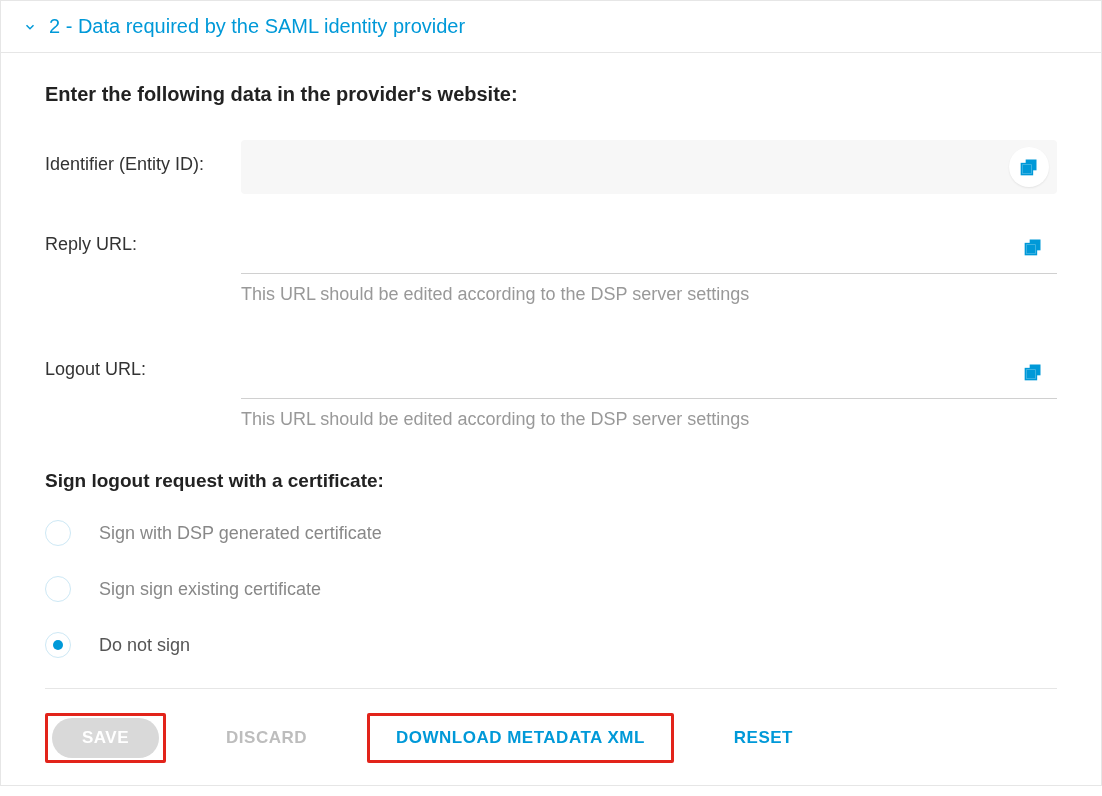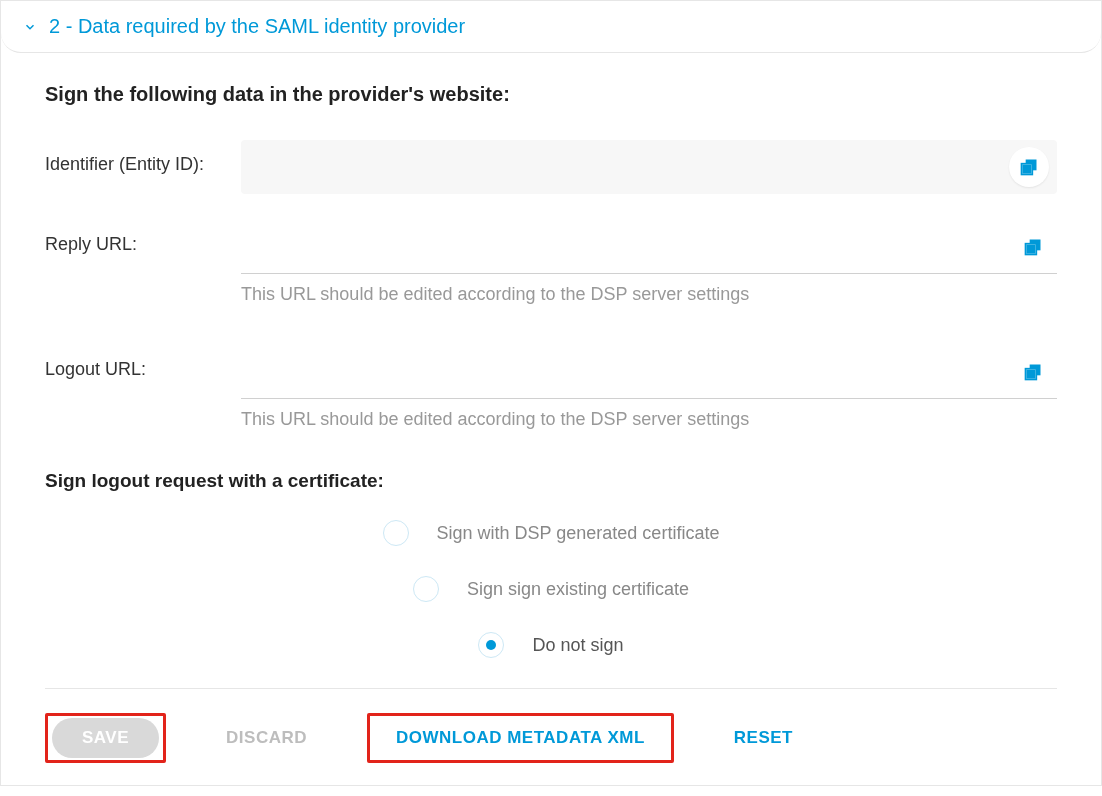--- a/index.html
+++ b/index.html
@@ -15,21 +15,20 @@
     border: 1px solid #e6e6e6;
     background: #fff;
   }
   .section-header {
     display: flex;
     align-items: center;
     gap: 12px;
     padding: 14px 22px 14px 22px;
     border-bottom: 1px solid #e6e6e6;
     cursor: pointer;
-    border-radius: 20px;
   }
   .chevron {
     width: 14px;
     height: 14px;
     color: #0099d8;
   }
   .section-title {
     color: #0099d8;
     font-size: 20px;
     font-weight: 500;
@@ -113,21 +112,20 @@
     color: #222;
     margin-top: 30px;
     margin-bottom: 28px;
   }
   .radio-row {
     display: flex;
     align-items: center;
     gap: 28px;
     margin-bottom: 30px;
     cursor: pointer;
-    justify-content: center;
   }
   .radio-outer {
     width: 26px;
     height: 26px;
     border: 1.5px solid #cde8f5;
     border-radius: 50%;
     display: flex;
     align-items: center;
     justify-content: center;
     flex-shrink: 0;
@@ -189,21 +187,21 @@
 
   <div class="section-header">
     <svg class="chevron" viewBox="0 0 24 24" fill="none" stroke="currentColor" stroke-width="2.5">
         <polyline points="6 9 12 15 18 9"></polyline>
       </svg>
     <span class="section-title">2 - Data required by the SAML identity provider</span>
   </div>
 
   <div class="section-body">
 
-    <div class="intro">Sign the following data in the provider's website:</div>
+    <div class="intro">Enter the following data in the provider's website:</div>
 
     <div class="field-block tight">
       <div class="field-row">
         <div class="field-label">Identifier (Entity ID):</div>
         <div class="field-control">
           <div class="field-input-wrap grey">
             <input class="field-input" type="text" readonly="" value="" style="">
             <div class="copy-btn on-grey">
               <svg class="copy-icon" viewBox="0 0 24 24" fill="currentColor">
                   <rect x="8" y="3" width="13" height="13" fill="currentColor"></rect>

